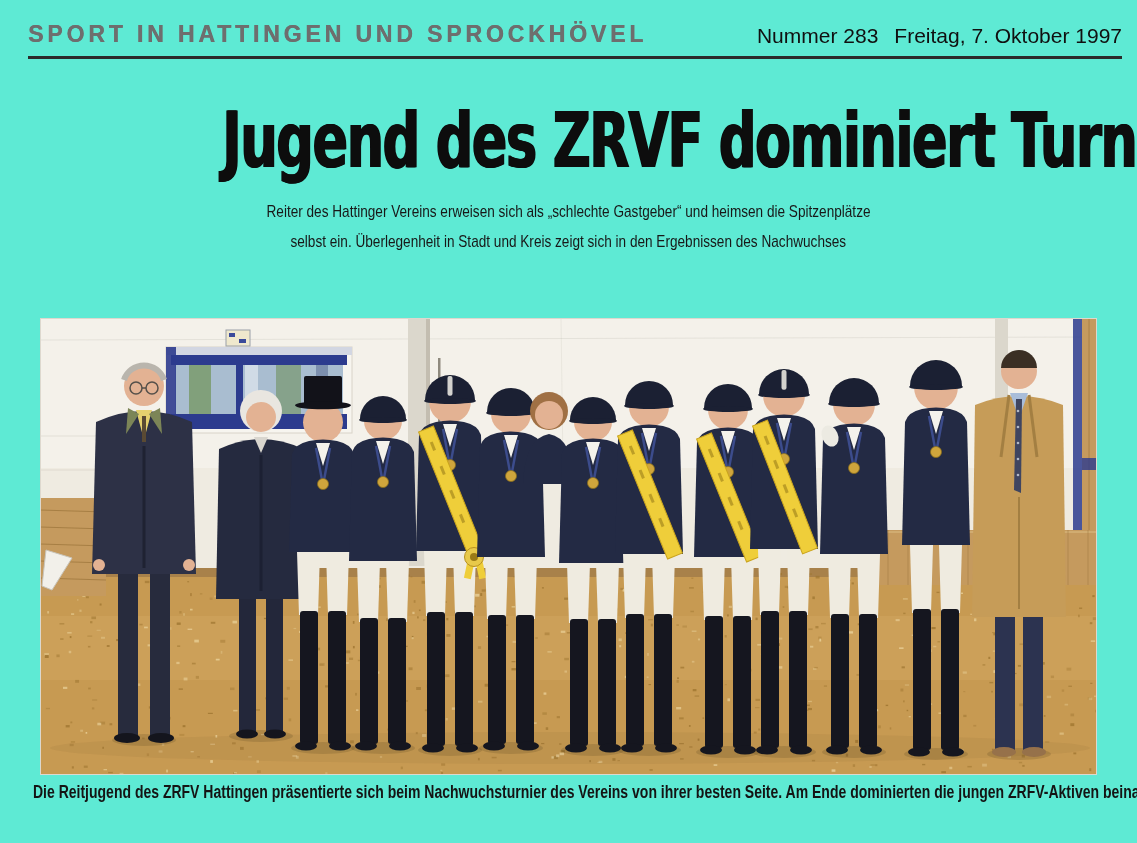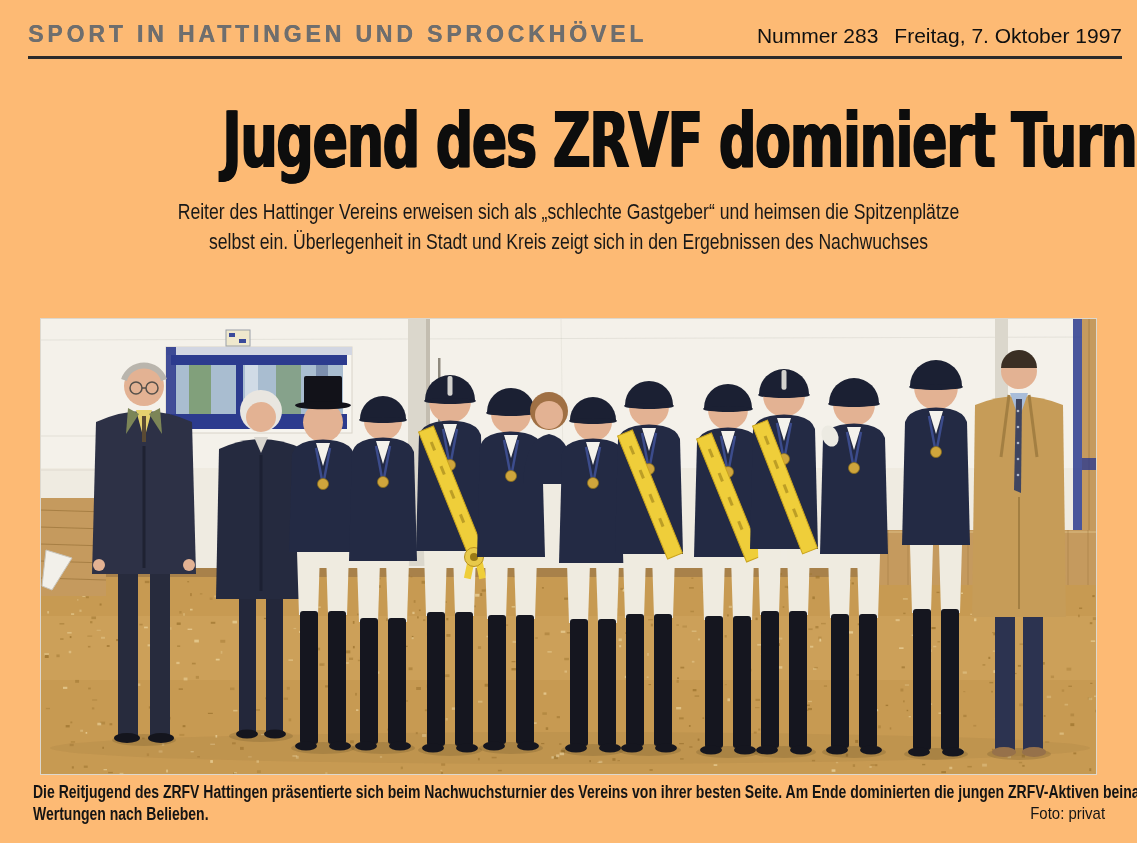--- a/index.html
+++ b/index.html
@@ -1,31 +1,31 @@
 <!DOCTYPE html>
 <html><head>
 <meta charset="utf-8">
 <style>
   html,body{margin:0;padding:0;background:#ffffff;}
-  .page{position:relative;width:1137px;height:843px;background:#fdba74;overflow:hidden;
+  .page{position:relative;width:1137px;height:843px;background:#5eead4;overflow:hidden;
         font-family:"Liberation Sans",sans-serif;color:#1a1a1a;}
   .section-title{position:absolute;left:28px;top:20px;font-size:24px;font-weight:bold;
         letter-spacing:4px;color:#6e6e6e;white-space:nowrap;transform:scaleX(.96);
         transform-origin:left center;text-shadow:.4px 0 0 #6e6e6e;}
   .issue-info{position:absolute;right:15px;top:24px;font-size:21px;color:#101010;white-space:nowrap;}
   .issue-info .gap{display:inline-block;width:16px;}
   .issue-info .b{font-weight:normal;}
   .rule{position:absolute;left:28px;right:15px;top:56px;height:2.5px;background:#2b2b2b;}
   .headline{position:absolute;top:103px;left:0;width:100%;text-align:center;margin:0;
         font-family:"DejaVu Sans",sans-serif;font-weight:bold;font-size:76px;line-height:1;
         color:#0d0d0d;white-space:nowrap;}
   .headline .inner{display:inline-block;transform:scaleX(.69);transform-origin:center;
         letter-spacing:-2px;text-shadow:1.1px 0 0 #0d0d0d,-1.1px 0 0 #0d0d0d;}
   .subhead{position:absolute;top:197px;left:0;width:100%;text-align:center;
-        font-size:22px;line-height:30px;color:#181818;margin:0;}
+        font-size:17px;line-height:30px;color:#181818;margin:0;}
   .subhead .inner{display:inline-block;transform:scaleX(.8);transform-origin:center;white-space:nowrap;}
   .photo{position:absolute;left:40px;top:318px;width:1057px;height:457px;}
   .caption{position:absolute;left:33px;top:781px;width:1072px;font-size:17.5px;font-weight:bold;
         color:#141414;line-height:22px;}
   .caption .inner{display:inline-block;transform:scaleX(.8);transform-origin:left center;white-space:nowrap;}
   .cap2{position:relative;}
   .credit{position:absolute;right:0;top:0;font-weight:normal;font-size:17px;}
   .credit .inner{display:inline-block;transform:scaleX(.88);transform-origin:right center;white-space:nowrap;}
 </style>
 </head>
@@ -966,18 +966,15 @@
           <circle cx="978" cy="109" r="1.3" fill="#cfd4de" opacity="0.8"></circle>
           <circle cx="978" cy="125" r="1.3" fill="#cfd4de" opacity="0.8"></circle>
           <circle cx="978" cy="141" r="1.3" fill="#cfd4de" opacity="0.8"></circle>
           <circle cx="978" cy="157" r="1.3" fill="#cfd4de" opacity="0.8"></circle>
           <line x1="979" y1="179" x2="979" y2="291" stroke="#a37f42" stroke-width="2"></line>
           <rect x="0.5" y="0.5" width="1056" height="456" fill="none" stroke="#ddd8ce"></rect>
         </svg></div>
 
     <div class="caption">
       <div class="cap1"><span class="inner">Die Reitjugend des ZRFV Hattingen präsentierte sich beim Nachwuchsturnier des Vereins von ihrer besten Seite. Am Ende dominierten die jungen ZRFV-Aktiven beinahe alle</span></div>
-      <div class="cap2"><span class="inner">Wertungen nach Belieben.</span>
-        <span class="credit"><span class="inner">Foto: privat</span></span>
-      </div>
     </div>
   </main>
 </div>
 
 </body></html>

